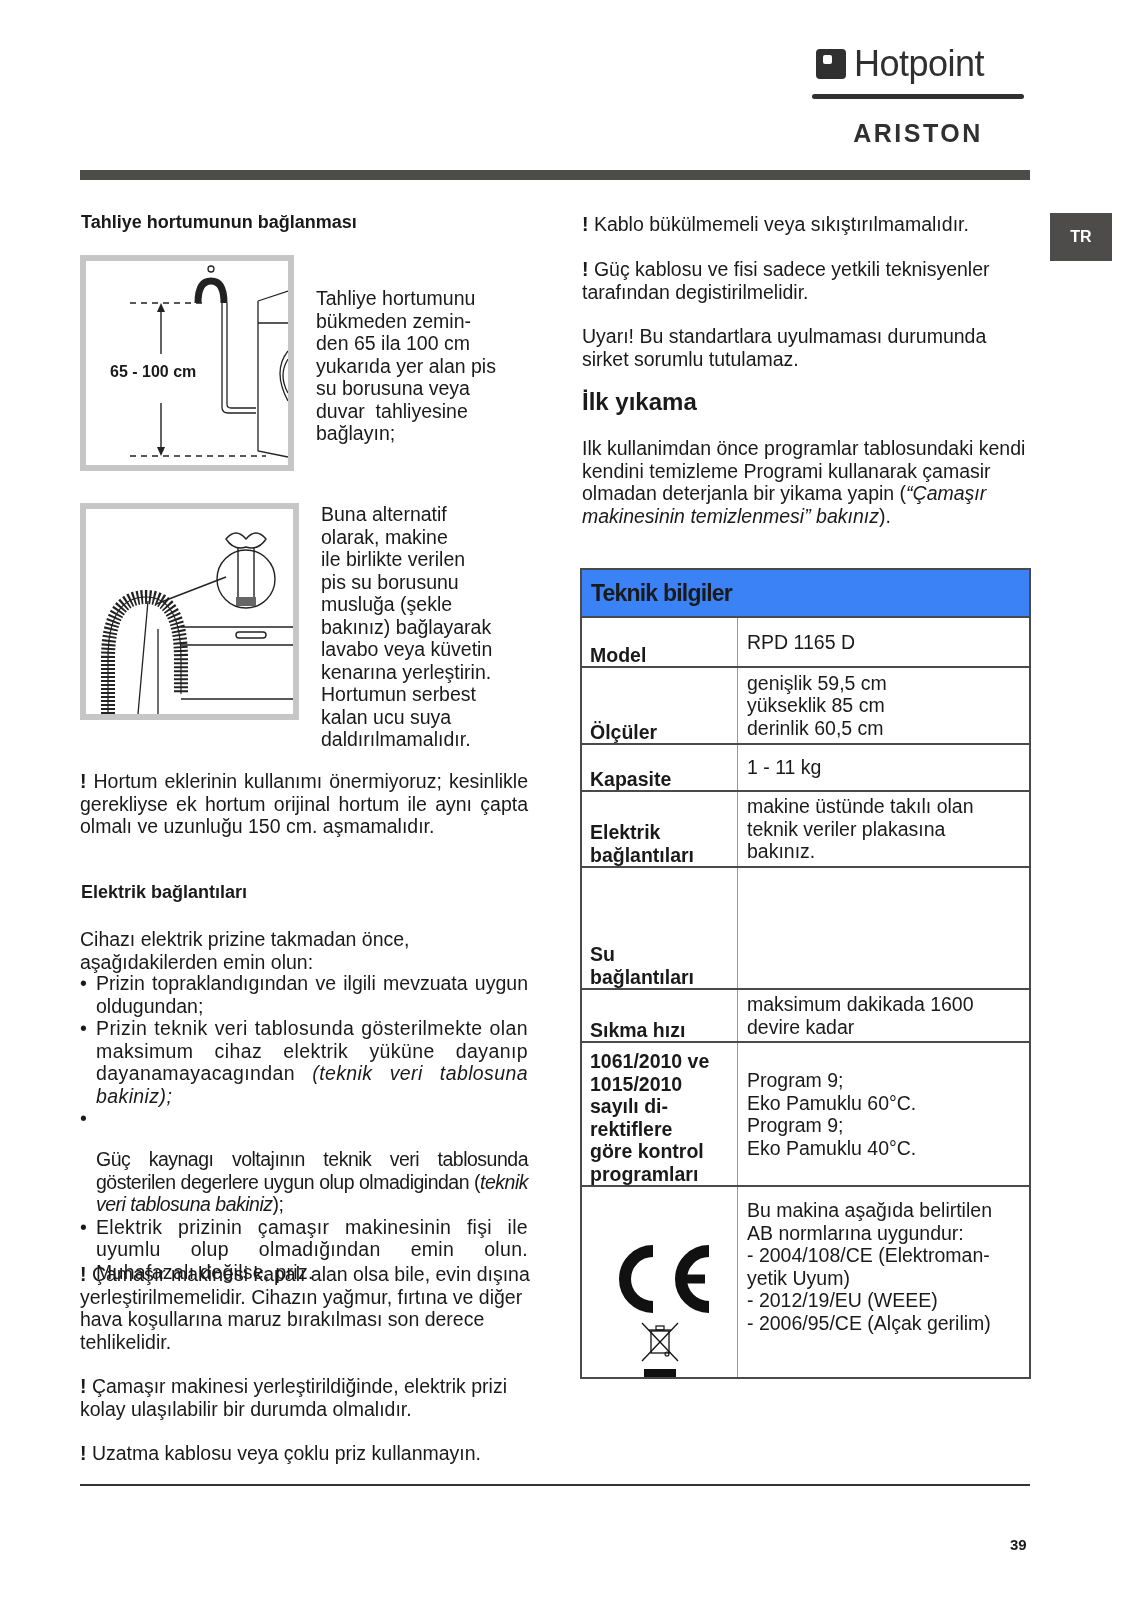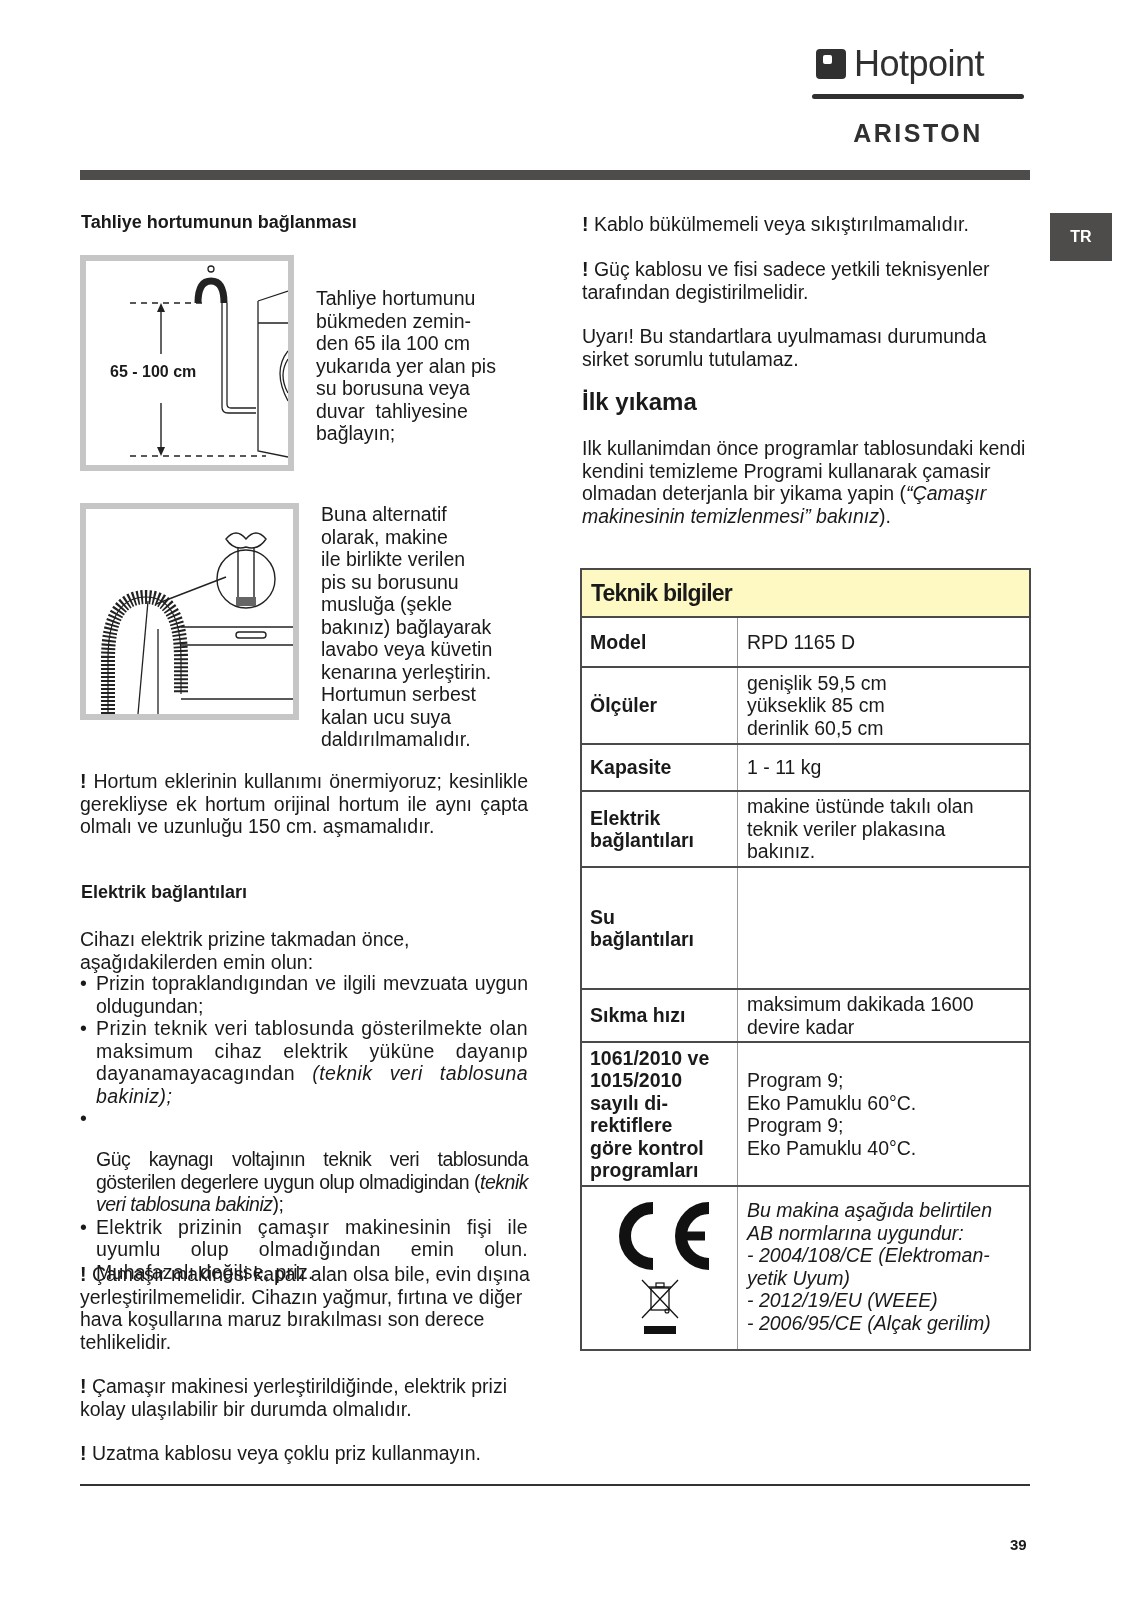--- a/index.html
+++ b/index.html
@@ -25,26 +25,26 @@
   .h-sub { font-size:18px; font-weight:bold; }
   .h-sec { font-size:24px; font-weight:bold; }
   .excl { font-weight:bold; }
   .just { text-align:justify; }
   i { font-style:italic; }
 
   .fig { border:6px solid #c6c6c6; background:#fff; box-sizing:border-box; }
 
   
   .tbl { left:580px; top:568px; width:451px; border:2px solid #4a4a4a; box-sizing:border-box; }
-  .tbl-head { background:#fef9c3; height:46px; border-bottom:2px solid #4a4a4a; display:flex; align-items:center; padding-left:9px;
+  .tbl-head { background:#3b82f6; height:46px; border-bottom:2px solid #4a4a4a; display:flex; align-items:center; padding-left:9px;
               font-size:23px; font-weight:bold; letter-spacing:-0.8px; }
   .tr { display:flex; border-bottom:2px solid #4a4a4a; }
   .tr:last-child { border-bottom:none; }
   .td-k { width:156px; padding-left:8px; box-sizing:border-box; font-weight:bold; font-size:19.5px; line-height:22.5px;
-          display:flex; align-items:center; border-right:1px solid #9a9a9a; }
+          display:flex; align-items:flex-end; border-right:1px solid #9a9a9a; }
   .td-v { flex:1; padding-left:9px; font-size:19.5px; line-height:22.5px; display:flex; align-items:center; }
   .bottom-rule { left:80px; top:1484px; width:950px; height:2px; background:#333; }
   .page-num { left:1010px; top:1536px; font-size:15px; font-weight:bold; }
 </style>
 </head>
 <body>
 
 <div class="abs logo">
   <div class="logo-top">
     <div class="logo-square"></div>
@@ -267,21 +267,21 @@
     <div class="td-v">
         <div>
       <div>Program 9;</div>
       <div>Eko Pamuklu 60°C.</div>
       <div>Program 9;</div>
       <div>Eko Pamuklu 40°C.</div>
     </div>
       </div>
   </div>
 
-  <div class="tr" style="height:162px;font-style:italic;">
+  <div class="tr" style="height:190px;">
     <div class="td-k" style="justify-content:center; padding-left:0;">
       <div style="display:flex; flex-direction:column; align-items:center;">
         <svg width="110" height="68" viewBox="0 0 110 68">
           <path d="M48 6 A28 28 0 1 0 48 62" fill="none" stroke="#111" stroke-width="12"></path>
           <path d="M104 6 A28 28 0 1 0 104 62" fill="none" stroke="#111" stroke-width="12"></path>
           <line x1="80" y1="34" x2="100" y2="34" stroke="#111" stroke-width="9"></line>
         </svg>
         <svg width="40" height="42" viewBox="0 0 40 42" style="margin-top:8px;">
           <rect x="11" y="10" width="18" height="22" fill="none" stroke="#111" stroke-width="1.3"></rect>
           <line x1="9" y1="9" x2="31" y2="9" stroke="#111" stroke-width="1.3"></line>

